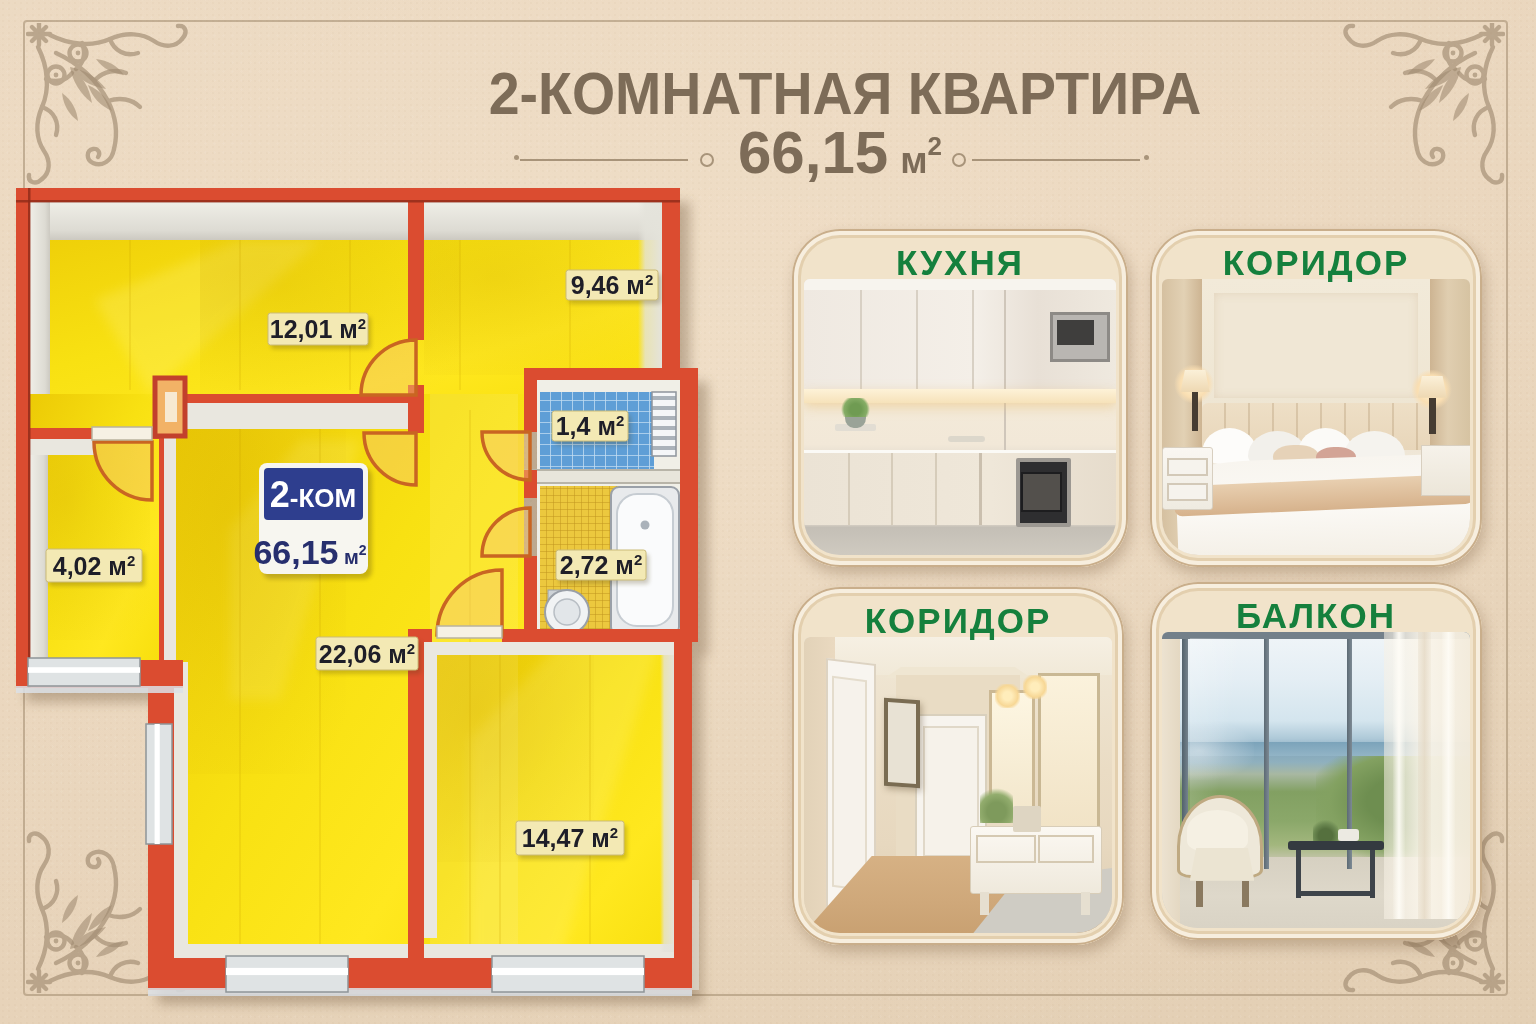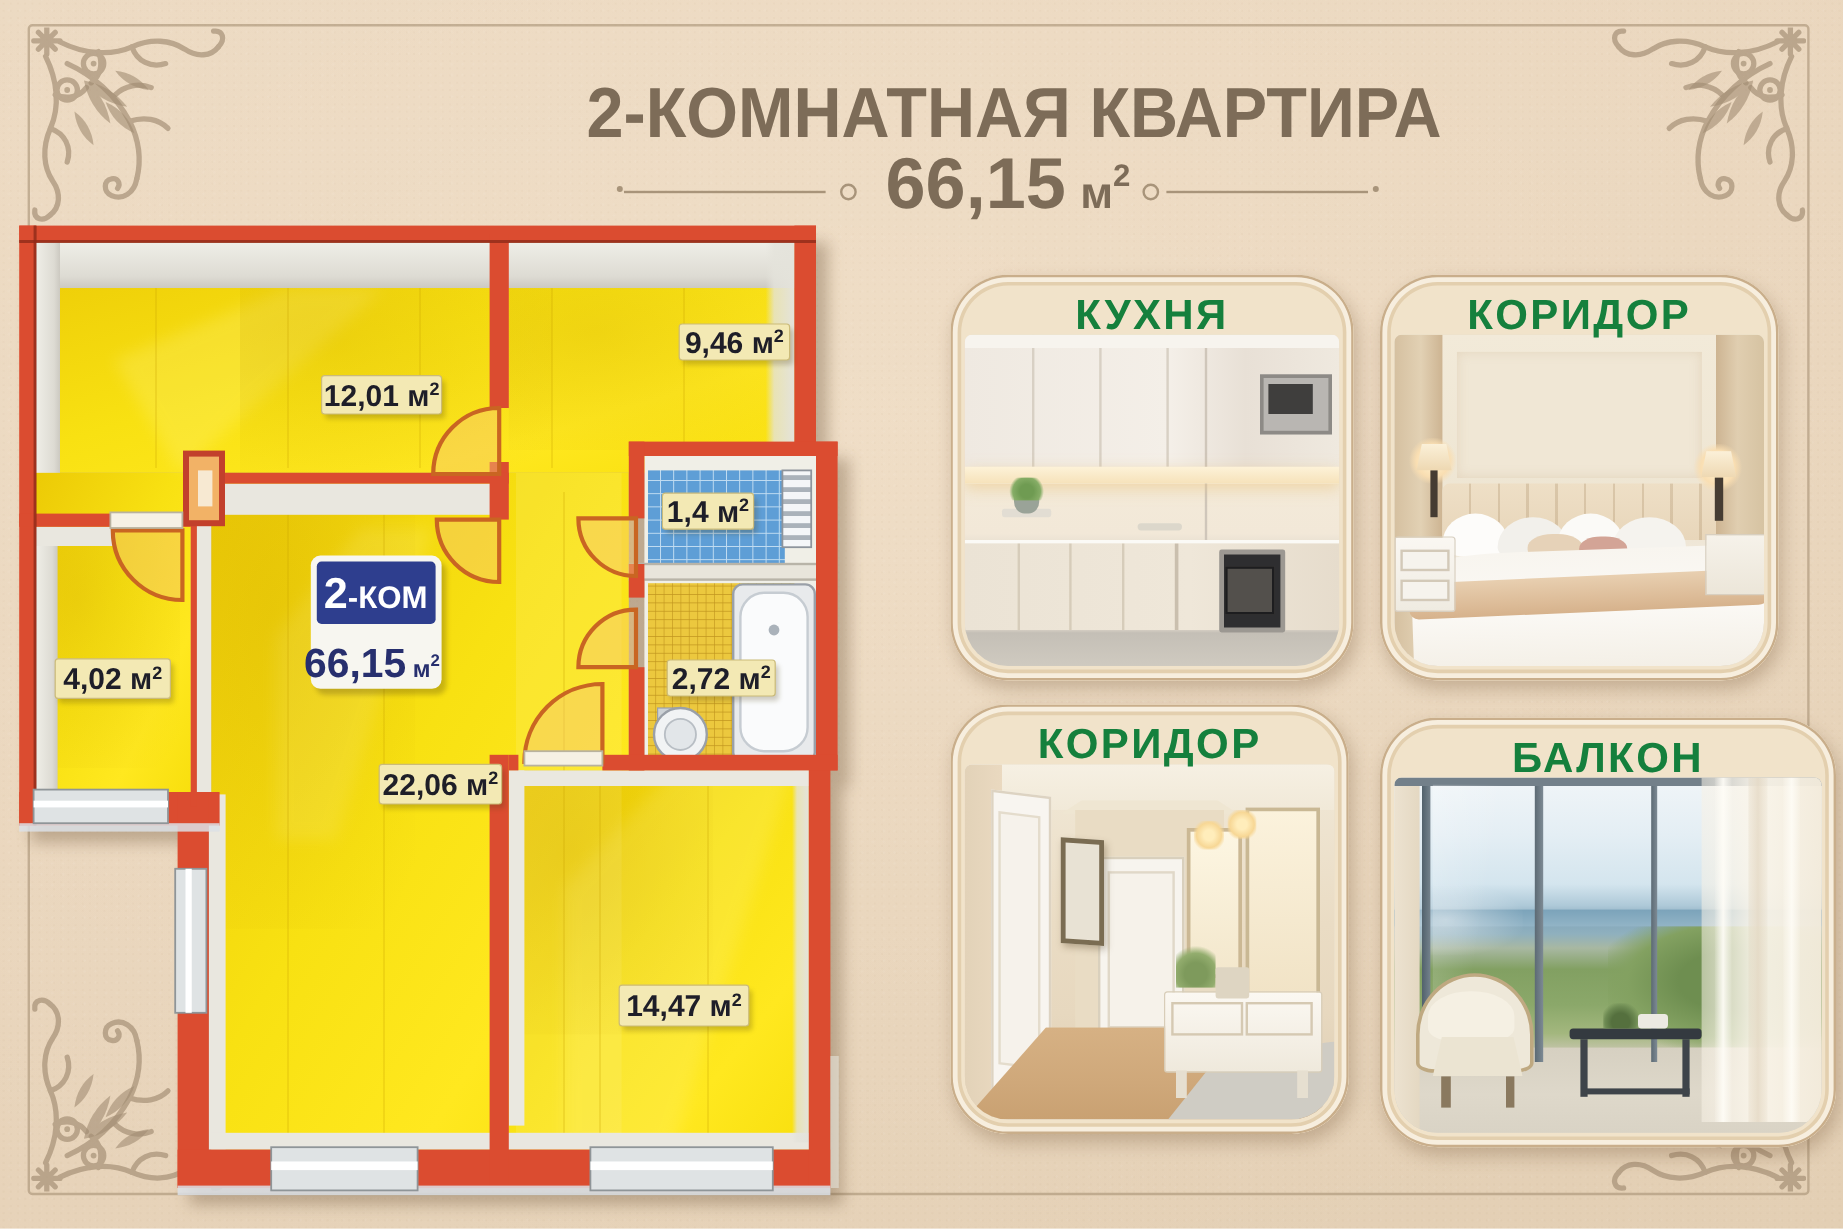--- a/index.html
+++ b/index.html
@@ -408,21 +408,21 @@
 <div style="position:absolute;left:57%;top:50%;width:11%;height:13%;background:radial-gradient(circle at 50% 70%,#7e9a5c 30%,#93ad6e 55%,transparent 75%);"></div>
 <div style="position:absolute;left:54%;top:64%;width:42%;height:22%;background:linear-gradient(180deg,#fbf8f2,#efe9dc);border:1px solid #d8cdb8;border-radius:3px;"></div>
 <div style="position:absolute;left:56%;top:67%;width:18%;height:8%;border:2px solid #d5c9b2;"></div>
 <div style="position:absolute;left:76%;top:67%;width:17%;height:8%;border:2px solid #d5c9b2;"></div>
 <div style="position:absolute;left:57%;top:86%;width:3%;height:8%;background:#e6dfd0;"></div>
 <div style="position:absolute;left:90%;top:86%;width:3%;height:8%;background:#e6dfd0;"></div>
 <div style="position:absolute;left:68%;top:57%;width:9%;height:9%;background:#ded5c2;border-radius:2px;"></div>
 </div>
     <div class="hdr">КОРИДОР</div>
   </div>
-  <div class="card" style="left:1150px;top:598px;width:380px;height:358px;">
+  <div class="card" style="left:1150px;top:582px;width:332px;height:358px;">
     <div class="photo">
 <div style="position:absolute;inset:0;background:linear-gradient(180deg,#f0f5f8 0%,#e4eef4 16%,#d4e5ee 30%,#aec9d8 36%,#84a7bb 40%,#8fb0be 44%,#a8b8a2 48%,#82a062 54%,#8ba86a 64%,#a3b77e 72%,#ccc8b5 78%,#d8d2c3 86%,#dcd6c8 100%);"></div>
 <div style="position:absolute;left:0;top:37%;width:100%;height:5%;background:linear-gradient(180deg,#7ba3ba,#92b4c6);"></div>
 <div style="position:absolute;left:50%;top:42%;width:50%;height:34%;background:radial-gradient(ellipse at 60% 45%,#6e8e50 32%,#83a161 60%,rgba(131,161,97,0) 80%);"></div>
 <div style="position:absolute;left:0;top:30%;width:30%;height:20%;background:radial-gradient(ellipse at 40% 50%,rgba(255,255,255,.45),rgba(255,255,255,0) 75%);"></div>
 <div style="position:absolute;left:0;top:76%;width:100%;height:24%;background:linear-gradient(180deg,#d6d0c1,#ded8ca 55%,#d9d3c5);"></div>
 <div style="position:absolute;left:0;top:0;width:6%;height:100%;background:linear-gradient(90deg,#ece2d0,#e4d8c2);"></div>
 <div style="position:absolute;left:6.5%;top:2%;width:2%;height:80%;background:linear-gradient(90deg,#51616c,#74828c);"></div>
 <div style="position:absolute;left:33%;top:2%;width:1.8%;height:78%;background:linear-gradient(90deg,#5c6a74,#7d8a94);"></div>
 <div style="position:absolute;left:60%;top:2%;width:1.6%;height:78%;background:linear-gradient(90deg,#5c6a74,#7d8a94);"></div>

